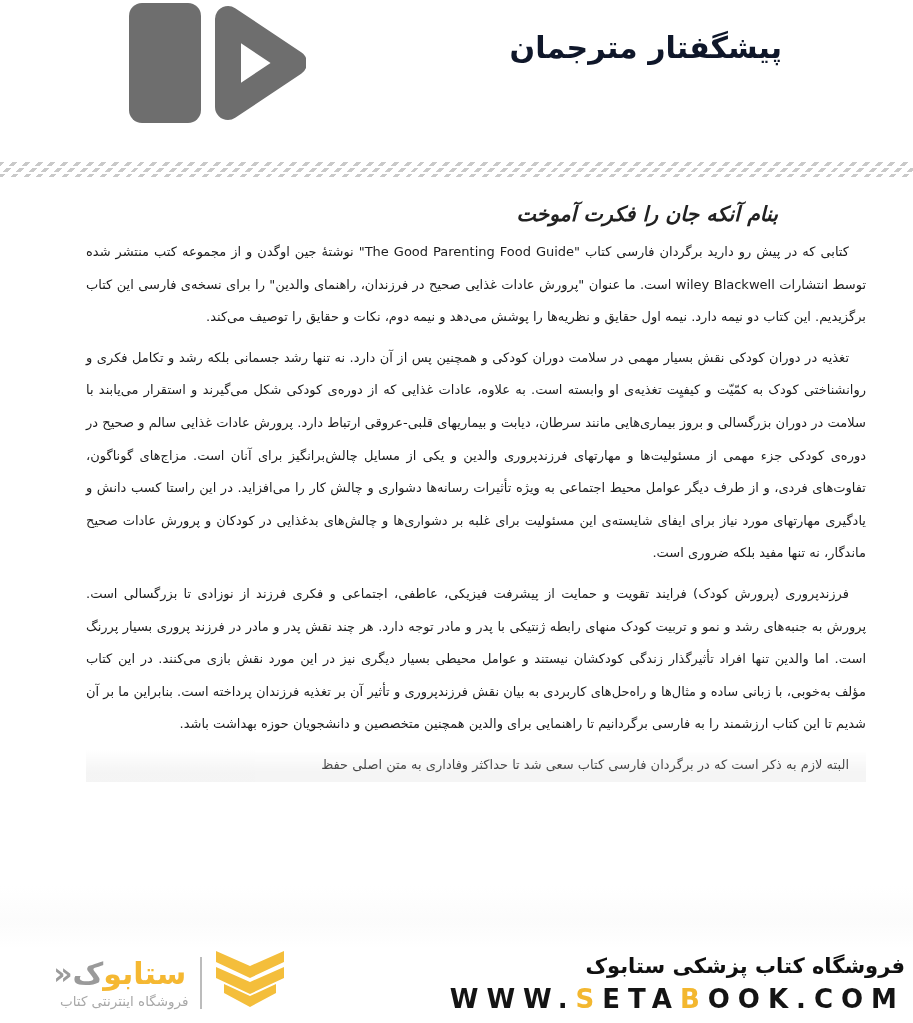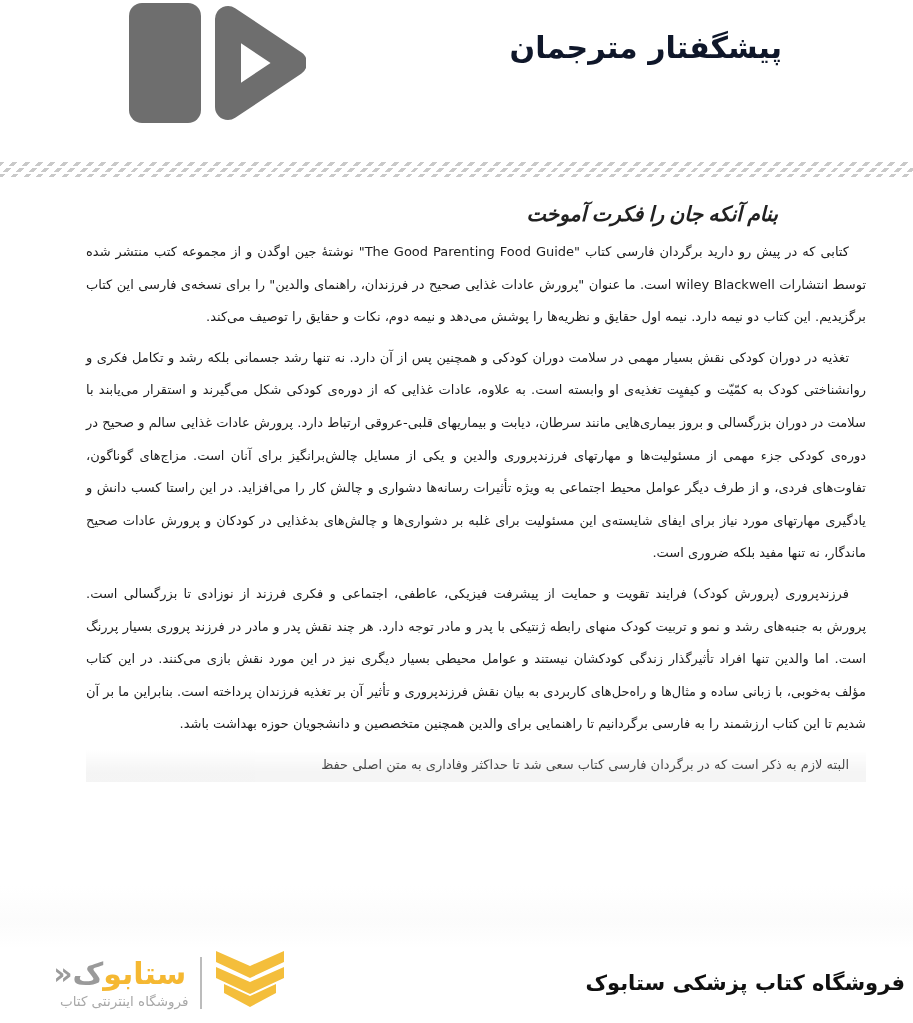--- a/index.html
+++ b/index.html
@@ -30,21 +30,20 @@
 
   
   .content{
     position:absolute;top:202px;right:47px;left:86px;
     direction:rtl;text-align:justify;
   }
   .epigraph{
     font-size:20.5px;font-weight:bold;font-style:italic;
     margin:0 88px 10px 0;color:#222;
     text-align:right;
-    font-family:Liberation Serif, serif;
   }
   .content p{
     font-size:13px;line-height:32.6px;
     margin:0 0 8px 0;text-indent:17px;color:#1d1d1d;
   }
   .content p.clipped{
     margin:0;opacity:.82;
     background:linear-gradient(to bottom, rgba(0,0,0,0) 0, rgba(0,0,0,.05) 70%);
   }
   .page-fade{
@@ -106,14 +105,15 @@
     <div>
       <svg width="72" height="60" viewBox="0 0 72 60" xmlns="http://www.w3.org/2000/svg">
         <path fill="#F4BE3B" d="M2 0 L36 15 L70 0 L70 11 L36 27 L2 11 Z"></path>
         <path fill="#F4BE3B" d="M2 16 L36 31 L70 16 L70 27 L36 43 L2 27 Z"></path>
         <path fill="#F4BE3B" d="M10 33 L36 45 L62 33 L62 42 L36 56 L10 42 Z"></path>
       </svg>
     </div>
   </div>
   <div class="footer-right">
     <div class="store-name">فروشگاه کتاب پزشکی ستابوک</div>
+    <div class="site-url"><span>WWW.</span><span class="ylw">S</span><span>ETA</span><span class="ylw">B</span><span>OOK.COM</span></div>
   </div>
 </div>
 
 </body></html>

